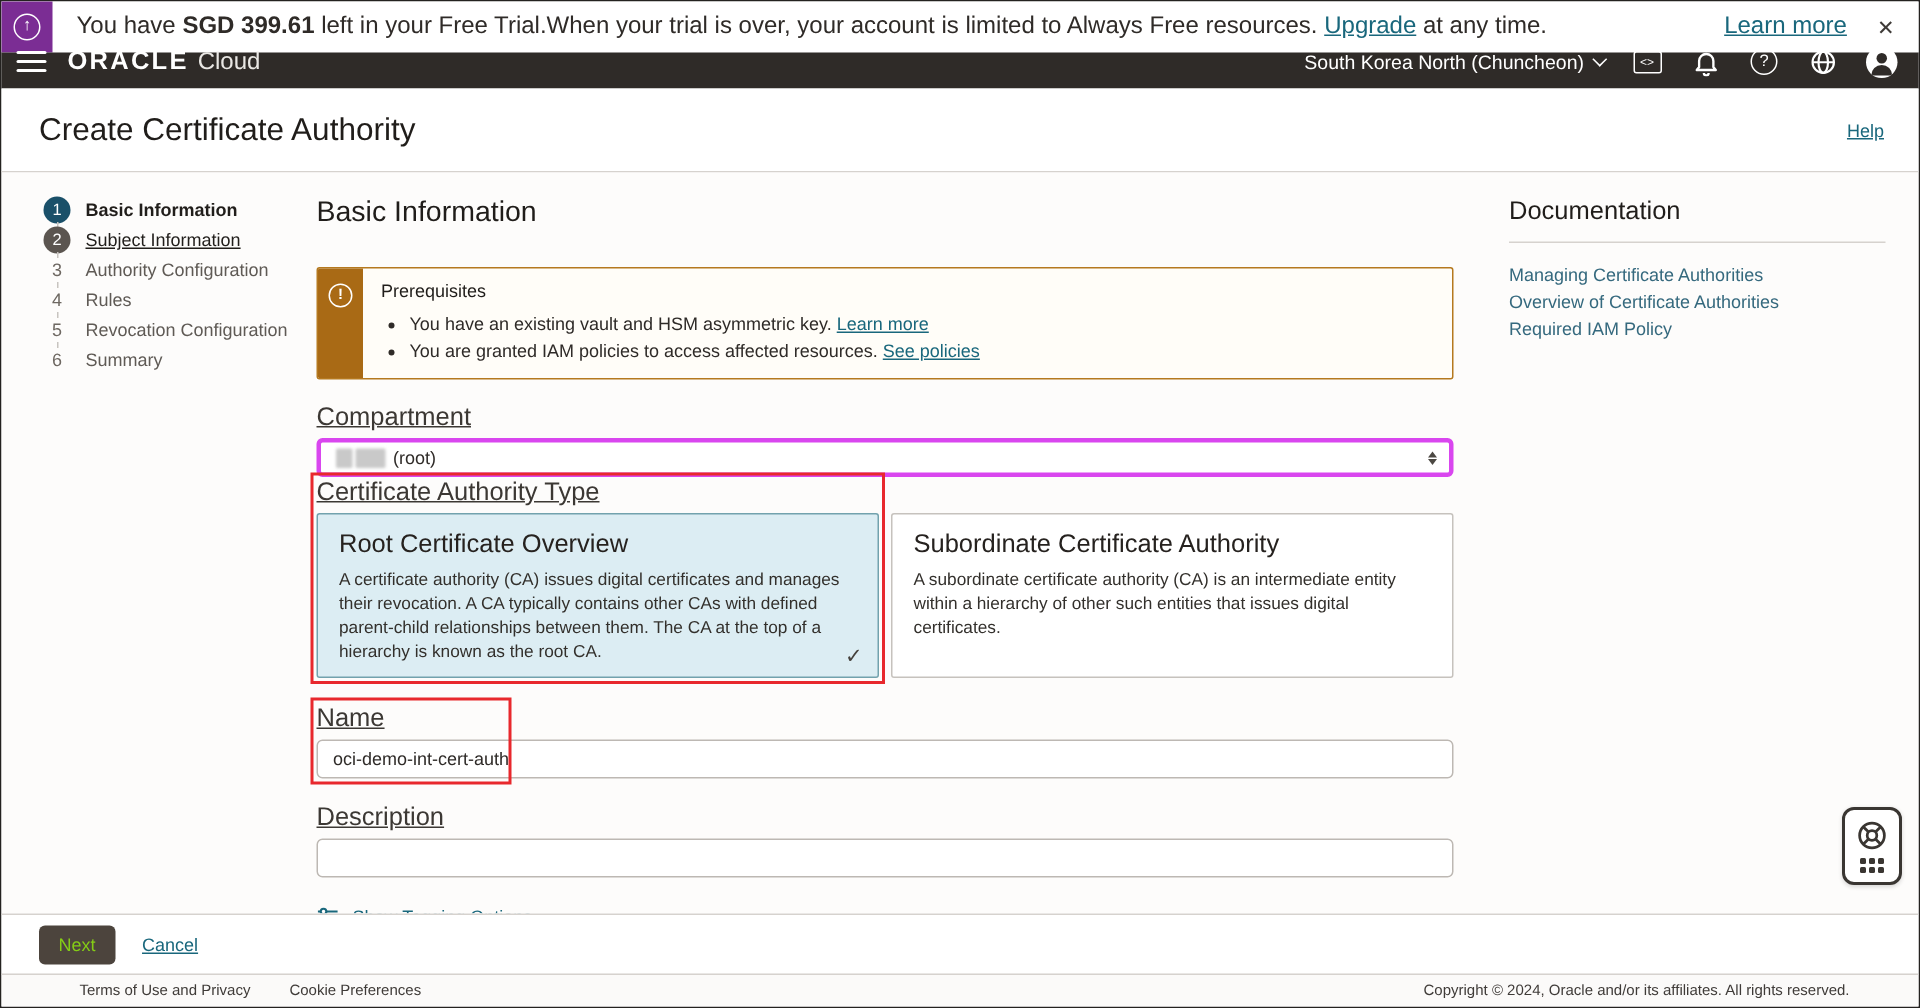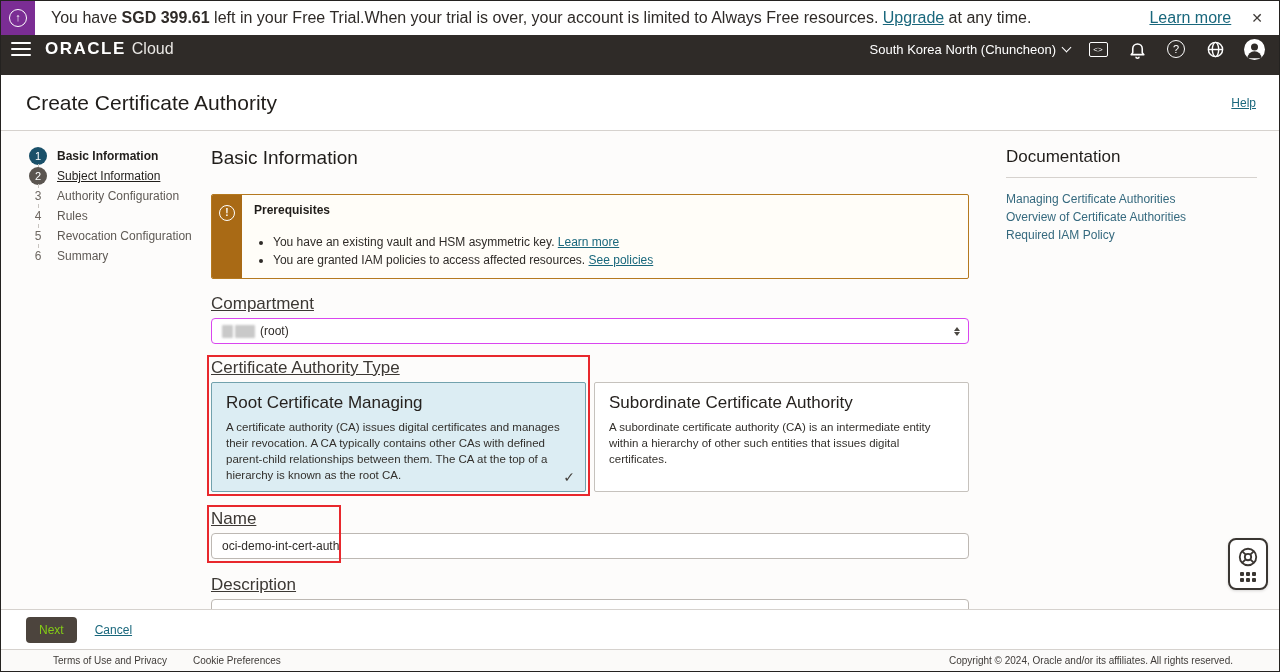--- a/index.html
+++ b/index.html
@@ -15,21 +15,21 @@
   .trial-banner { height:34px; display:flex; align-items:center; background:#fff; flex:0 0 auto; }
   .trial-icon-box { width:34px; height:34px; background:#7b2d94; display:flex; align-items:center; justify-content:center; flex:0 0 auto; }
   .trial-icon-circle { width:18px; height:18px; border:1.5px solid #fff; border-radius:50%; color:#fff; font-size:11px; line-height:15px; text-align:center; font-weight:bold; }
   .trial-text { margin-left:16px; font-size:16px; color:#2f2b28; }
   .trial-text b { font-weight:bold; }
   .trial-right { margin-left:auto; display:flex; align-items:center; gap:16px; padding-right:12px; }
   .lnk { color:#19677c; text-decoration:underline; cursor:pointer; }
   .banner-close { font-size:14px; color:#3f3b38; cursor:pointer; padding:0 4px; }
 
   
-  .topbar { height:40px; background:#2f2b28; display:flex; align-items:center; padding:0 14px 12px 10px; flex:0 0 auto; }
+  .topbar { height:24px; background:#2f2b28; display:flex; align-items:center; padding:0 14px 12px 10px; flex:0 0 auto; }
   .hamburger { width:20px; height:14px; display:flex; flex-direction:column; justify-content:space-between; cursor:pointer; margin-right:14px; }
   .hamburger span { display:block; height:2px; background:#fff; border-radius:1px; }
   .logo { display:flex; align-items:baseline; gap:6px; color:#fff; margin-right:22px; cursor:pointer; }
   .logo-oracle { font-size:17px; font-weight:bold; letter-spacing:1.5px; }
   .logo-cloud { font-size:16px; font-weight:300; color:#e9e7e4; }
   .searchbar { width:576px; height:26px; background:#5a5550; border:1px solid #6a6560; border-radius:3px; display:flex; align-items:center; }
   .searchbar input { width:100%; background:transparent; border:none; outline:none; color:#efedea; font-size:12px; padding:0 10px; font-family:"Liberation Sans", sans-serif; }
   .searchbar input::placeholder { color:#dcd9d5; opacity:1; }
   .topbar-right { margin-left:auto; display:flex; align-items:center; gap:17px; color:#fff; }
   .region { display:flex; align-items:center; gap:7px; font-size:13px; cursor:pointer; }
@@ -60,26 +60,26 @@
   .step.future .step-label { color:#5f5a55; }
 
   
   .main-col { width:758px; flex:0 0 auto; }
   .main-heading { font-size:19px; font-weight:400; color:#201d1a; margin:1px 0 25px; }
 
   .prereq { display:flex; border:1px solid #b5791f; border-radius:2px; background:#fffdf8; margin-bottom:15px; }
   .prereq-strip { width:30px; background:#a96a15; display:flex; align-items:flex-start; justify-content:center; padding-top:10px; border-radius:1px 0 0 1px; }
   .prereq-icon { width:16px; height:16px; border:1.5px solid #fff; border-radius:50%; color:#fff; font-size:10px; font-weight:bold; text-align:center; line-height:13px; }
   .prereq-body { flex:1; padding:8px 12px 9px; font-size:12px; }
-  .prereq-title { font-weight:bold; margin-bottom:16px; }
+  .prereq-title { font-weight:normal; margin-bottom:6px; }
   .prereq-body ul { margin:0 0 0 19px; padding:0; }
   .prereq-body li { line-height:1.5; color:#2f2b28; }
 
   .field-label { font-size:17px; color:#3c3834; margin-bottom:4px;text-decoration:underline; }
-  .select-box { height:26px; background:#fff; border:1px solid #d946ef; border-radius:4px; display:flex; align-items:center; padding:0 8px 0 10px; font-size:12px; cursor:pointer; margin-bottom:14px; }
+  .select-box { height:26px; background:#fff; border:3px solid #d946ef; border-radius:4px; display:flex; align-items:center; padding:0 8px 0 10px; font-size:12px; cursor:pointer; }
   .redacted { display:inline-block; height:13px; background:#c9c9c9; filter:blur(1px); border-radius:1px; margin-right:2px; }
   .redacted.r1 { width:11px; }
   .redacted.r2 { width:20px; }
   .select-box .sel-text { margin-left:3px; color:#2f2b28; }
   .updown { margin-left:auto; display:flex; flex-direction:column; gap:1px; }
   .updown i { width:0; height:0; border-left:3.5px solid transparent; border-right:3.5px solid transparent; display:block; }
   .updown i.up { border-bottom:4.5px solid #4c4843; }
   .updown i.dn { border-top:4.5px solid #4c4843; }
 
   .red-box { position:absolute; border:2px solid #e8282d; pointer-events:none; }
@@ -244,21 +244,21 @@
         <span class="updown">
             <i class="up"></i>
             <i class="dn"></i>
           </span>
       </div>
 
       <div class="catype-wrap">
         <div class="field-label">Certificate Authority Type</div>
         <div class="ca-row">
           <div class="ca-card selected">
-            <div class="ca-title">Root Certificate Managing</div>
+            <div class="ca-title">Root Certificate Overview</div>
             <div class="ca-desc">A certificate authority (CA) issues digital certificates and manages their revocation. A CA typically contains other CAs with defined parent-child relationships between them. The CA at the top of a hierarchy is known as the root CA.</div>
             <span class="ca-check">✓</span>
           </div>
           <div class="ca-card">
             <div class="ca-title">Subordinate Certificate Authority</div>
             <div class="ca-desc">A subordinate certificate authority (CA) is an intermediate entity within a hierarchy of other such entities that issues digital certificates.</div>
           </div>
         </div>
         <div class="red-box catype-red"></div>
       </div>

